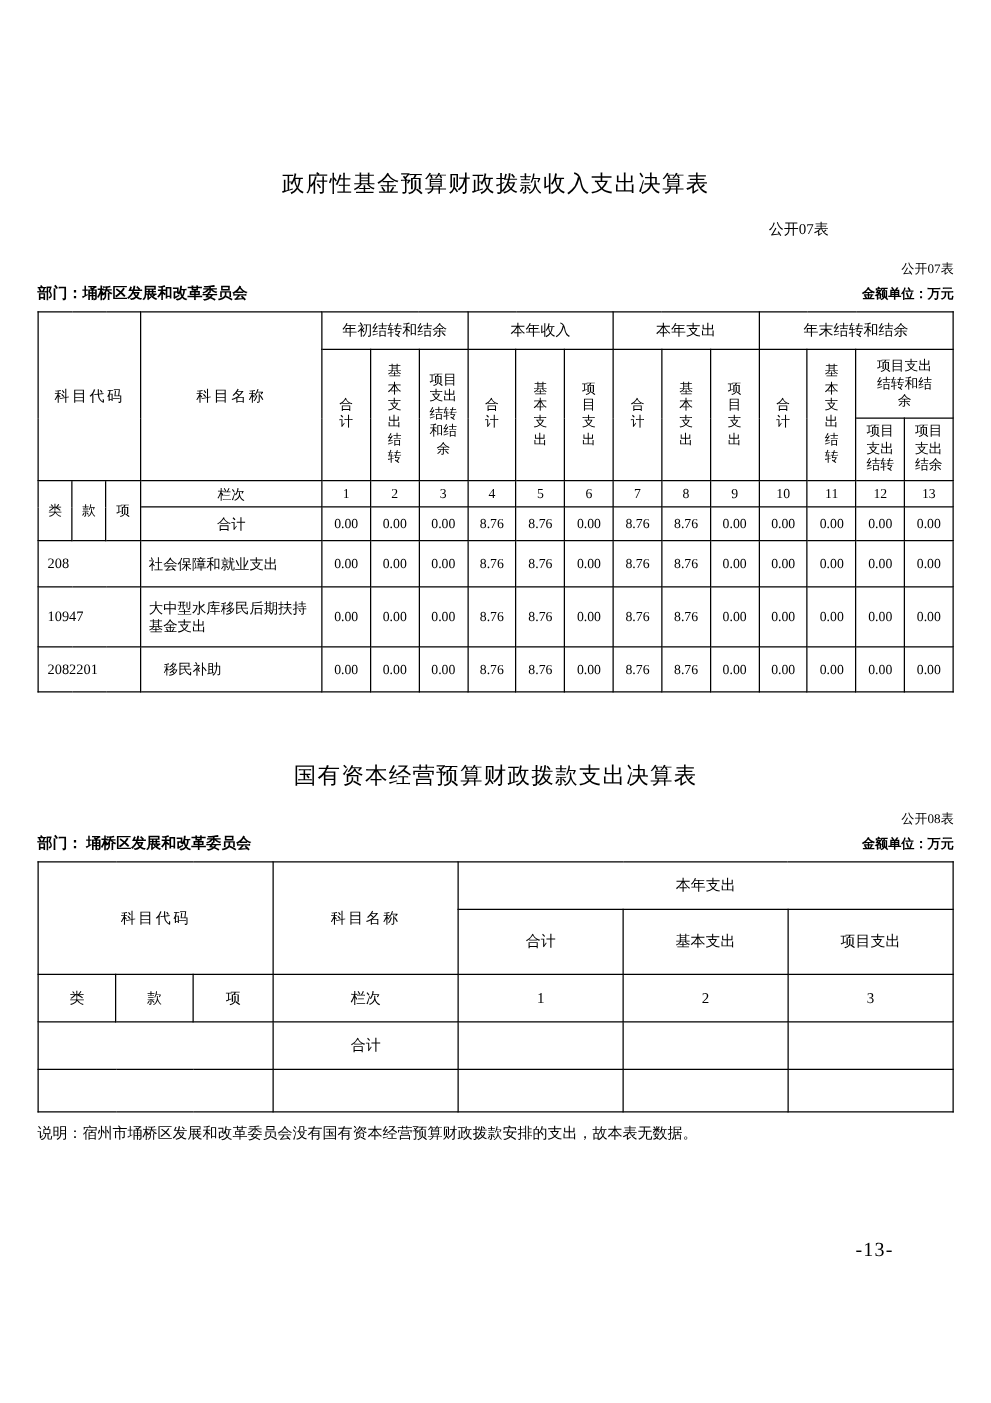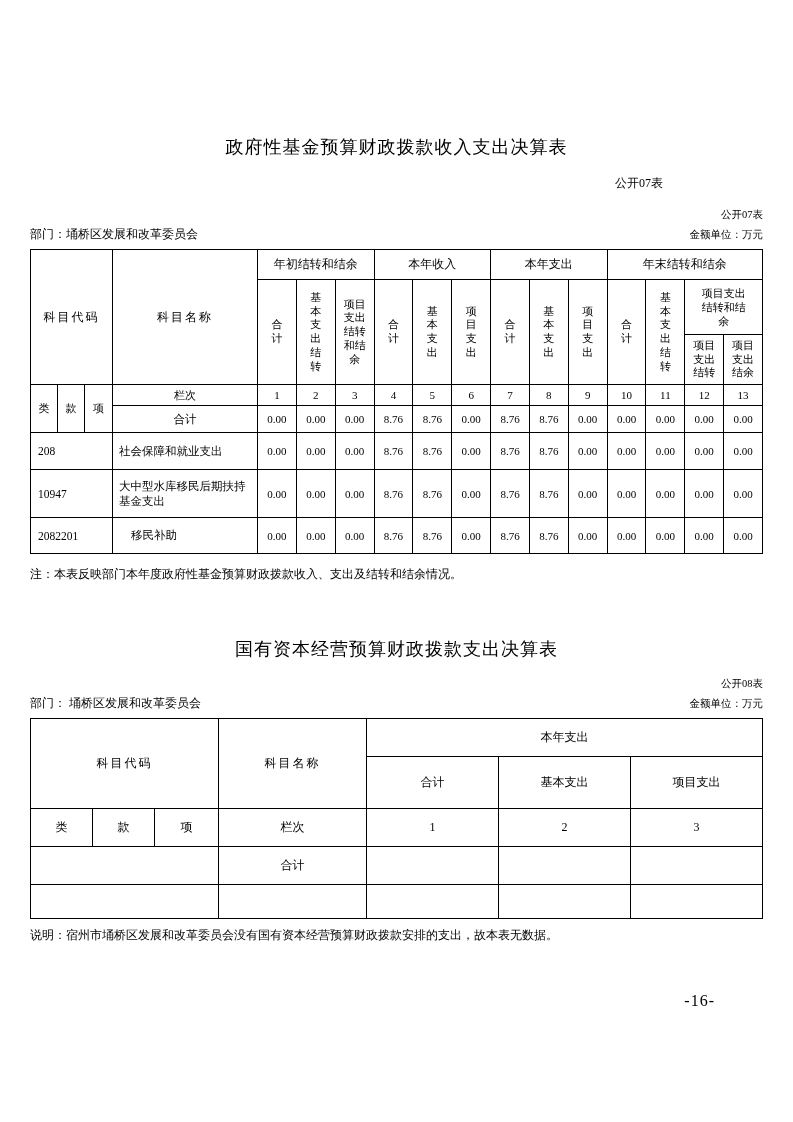--- a/index.html
+++ b/index.html
@@ -18,21 +18,21 @@
     font-weight: normal;
     font-size: 18px;
     letter-spacing: 1px;
   }
   .doc-title.second { padding-top: 0; margin-top: 54px; }
 
   .ref-outer { text-align: right; padding-right: 100px; margin-top: 16px; font-size: 12px; }
   .ref-inner { text-align: right; margin-top: 16px; font-size: 10.5px; }
   .meta-row {
     display: flex; justify-content: space-between; align-items: baseline;
-    margin-top: 4px; font-size: 12px;
+    margin-top: 4px; font-size: 12px; font-weight: bold;
   }
   .meta-row .unit { font-size: 10.5px; }
 
   table { border-collapse: collapse; table-layout: fixed; width: 733px; margin-top: 6px; }
   th, td {
     border: 1px solid #000;
     text-align: center; vertical-align: middle;
     font-weight: normal; font-size: 12px;
     padding: 1px 2px; overflow: hidden;
     word-break: break-all;
@@ -217,21 +217,20 @@
         <td class="num">8.76</td>
         <td class="num">0.00</td>
         <td class="num">0.00</td>
         <td class="num">0.00</td>
         <td class="num">0.00</td>
         <td class="num">0.00</td>
       </tr>
     </tbody>
   </table>
 
-  <div class="table-note">注：本表反映部门本年度政府性基金预算财政拨款收入、支出及结转和结余情况。</div>
 
   <div class="doc-title second">国有资本经营预算财政拨款支出决算表</div>
   <div class="ref-inner">公开08表</div>
   <div class="meta-row">
     <span>部门：  埇桥区发展和改革委员会</span>
     <span class="unit">金额单位：万元</span>
   </div>
 
   <table class="t2">
     <colgroup>
@@ -275,14 +274,14 @@
         <td></td>
         <td></td>
         <td></td>
         <td></td>
       </tr>
     </tbody>
   </table>
 
   <div class="table-note second">说明：宿州市埇桥区发展和改革委员会没有国有资本经营预算财政拨款安排的支出，故本表无数据。</div>
 
-  <div class="page-number">-16-</div>
+  <div class="page-number">-13-</div>
 </div>
 
 </body></html>

